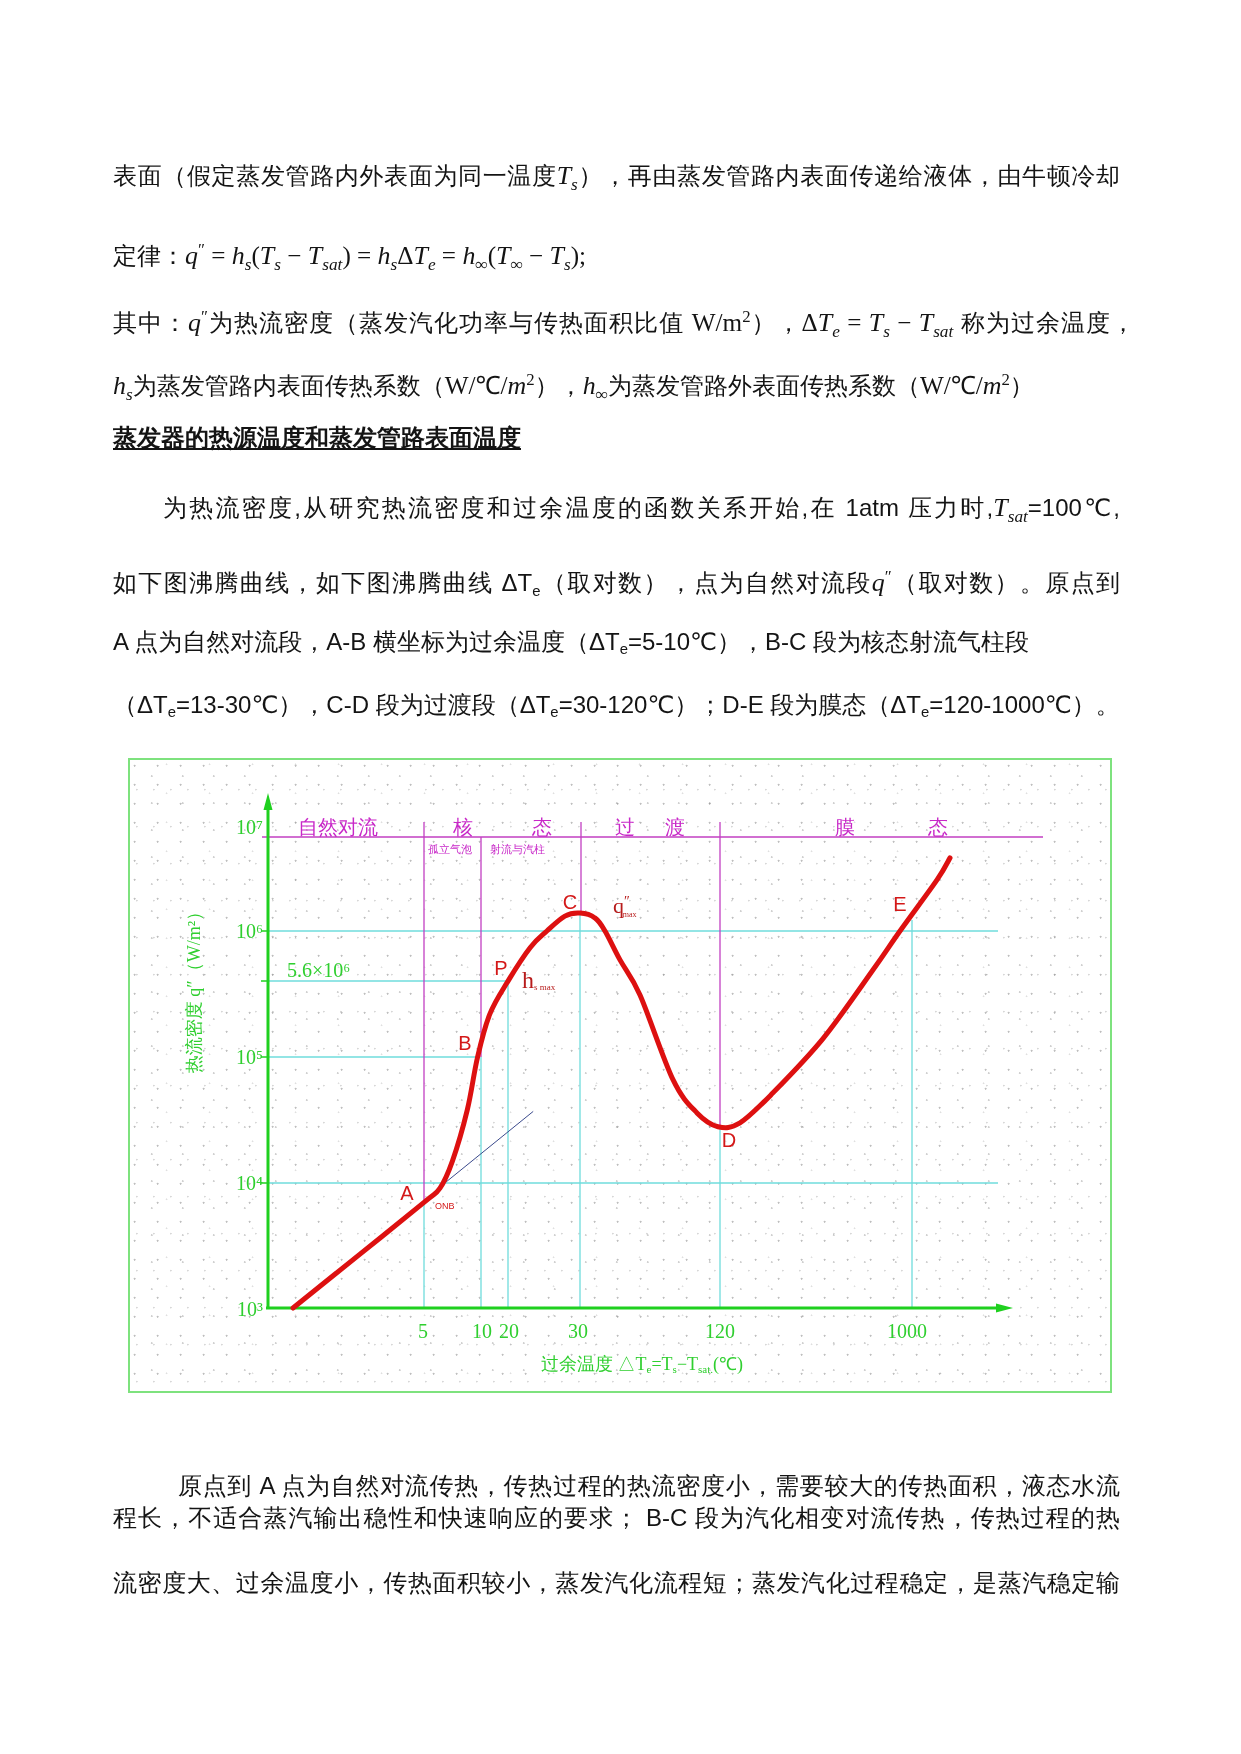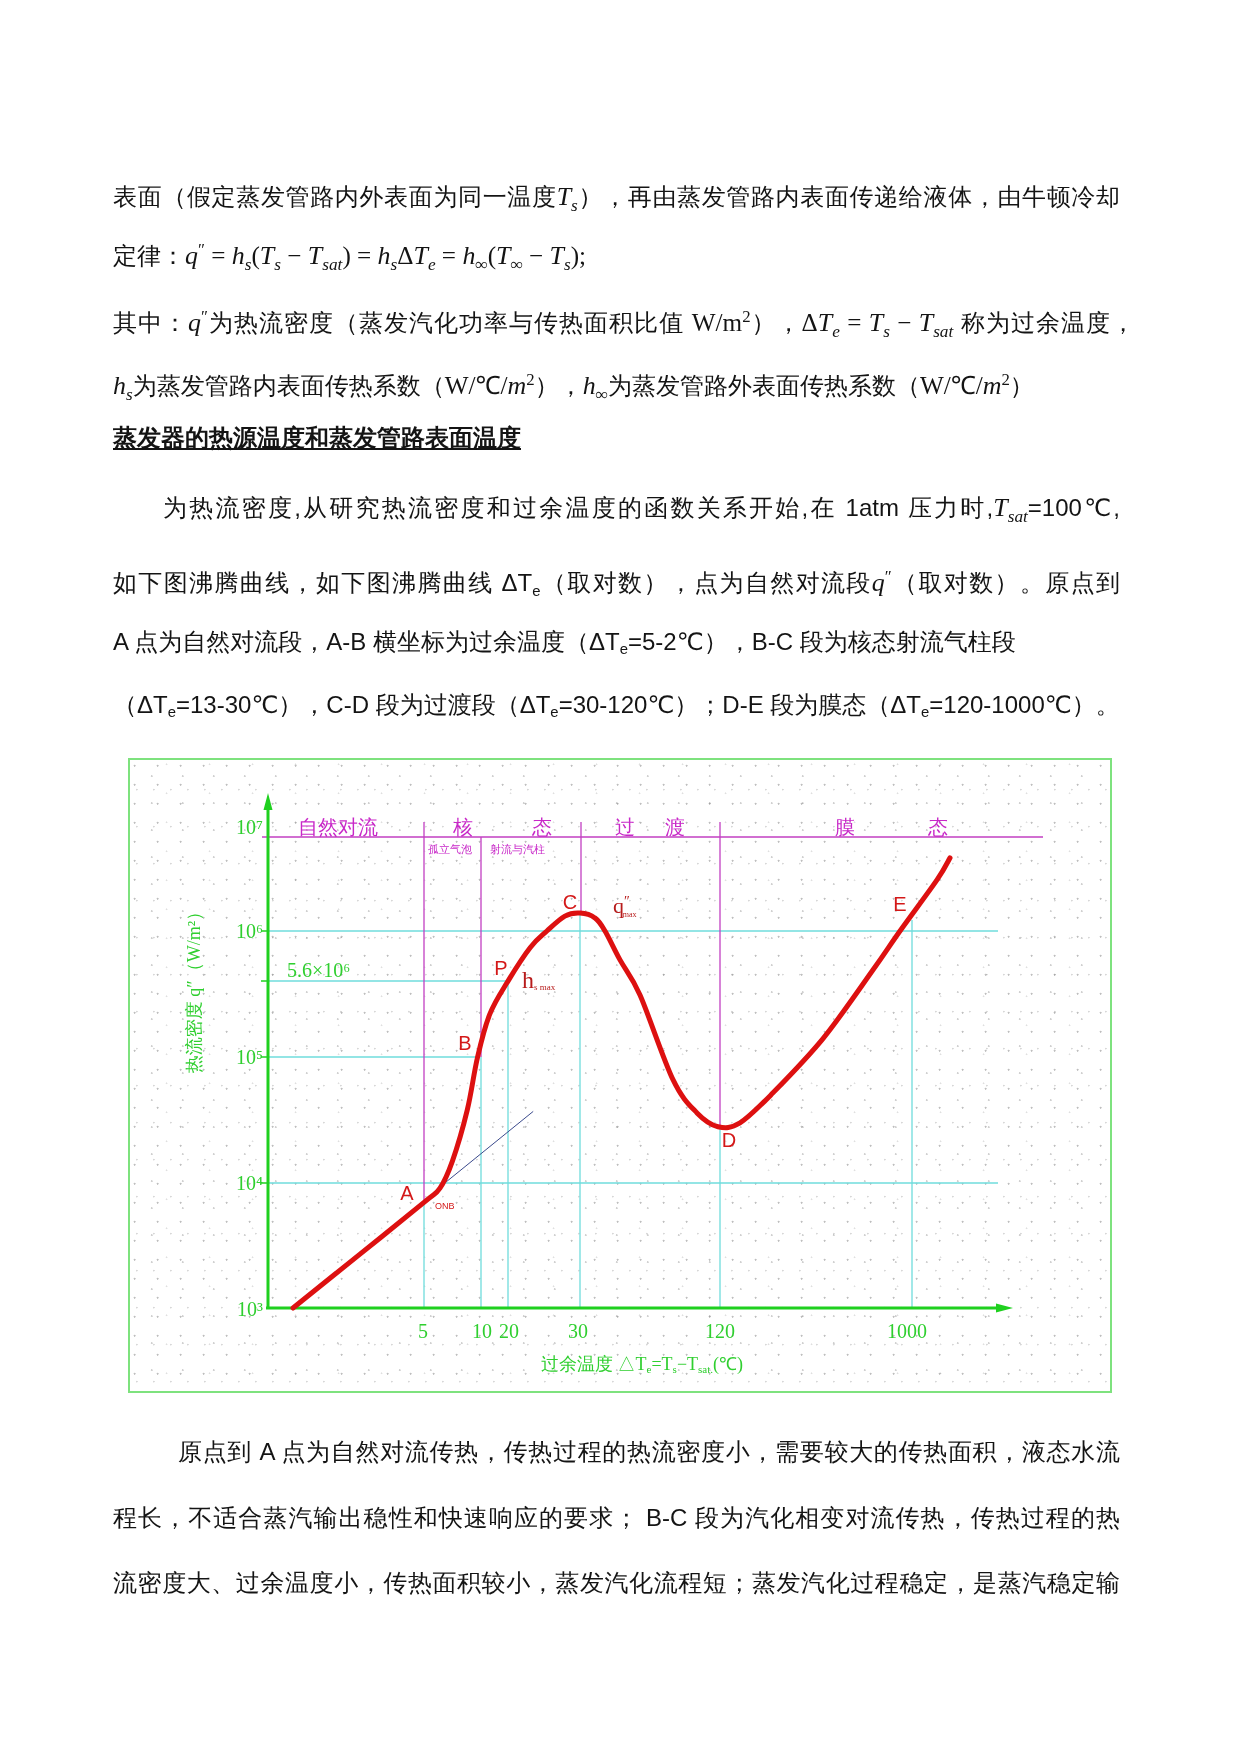--- a/index.html
+++ b/index.html
@@ -3,21 +3,21 @@
 <meta charset="utf-8">
 <style>
   html, body { margin: 0; padding: 0; background: #ffffff; }
   body { width: 1241px; height: 1754px; position: relative; overflow: hidden;
          font-family: "Liberation Sans", "DejaVu Sans", sans-serif; color: #111; }
   .line { position: absolute; left: 113px; width: 1007px; font-size: 24px; line-height: 32px;
           white-space: nowrap; color: #141414; }
   .j { text-align: justify; text-align-last: justify; text-justify: inter-character; }
   .wide { width: 1022px; }
   .indent { text-indent: 50px; }
-  .indent2 { text-indent: 65px; }
+  .indent2 { text-indent: 65px; margin-top: 34px; }
   .heading { font-weight: bold; text-decoration: underline; }
   .r-m { font-family: "Liberation Serif", serif; font-style: italic; font-size: 1.08em; }
   .r-mu { font-family: "Liberation Serif", serif; font-size: 1.05em; }
   .r-msub { font-family: "Liberation Serif", serif; font-style: italic; font-size: .72em; vertical-align: -0.32em; }
   .r-msup { font-family: "Liberation Serif", serif; font-size: .7em; vertical-align: .55em; }
   .r-sub { font-size: .62em; vertical-align: -0.3em; }
 
   .chart-frame { position: absolute; left: 128px; top: 758px; width: 980px; height: 631px;
     border: 2px solid #7ee27e;
     background:
@@ -34,28 +34,28 @@
   .g-title { fill: #2fcf2f; font-family: "Liberation Serif", serif; font-size: 18px; }
   .m-lab { fill: #c828c8; font-family: "Liberation Serif", serif; font-size: 20px; }
   .m-small { fill: #c828c8; font-family: "Liberation Serif", serif; font-size: 11px; }
   .r-lab { fill: #d41818; font-family: "Liberation Sans", sans-serif; font-size: 20px; }
   .r-small { fill: #d41818; font-family: "Liberation Sans", sans-serif; font-size: 9px; }
   .dr-lab { fill: #b81c1c; font-family: "Liberation Serif", serif; }
 </style>
 </head>
 <body>
 
-<div class="line j" style="top:181px"><span class="r-n">表面（假定蒸发管路内外表面为同一温度</span><span class="r-m">T</span><span class="r-msub">s</span><span class="r-n">），再由蒸发管路内表面传递给液体，由牛顿冷却</span></div>
+<div class="line j" style="top:160px"><span class="r-n">表面（假定蒸发管路内外表面为同一温度</span><span class="r-m">T</span><span class="r-msub">s</span><span class="r-n">），再由蒸发管路内表面传递给液体，由牛顿冷却</span></div>
 <div class="line" style="top:234px"><span class="r-n">定律：</span><span class="r-m">q</span><span class="r-msup">″</span><span class="r-mu"> = </span><span class="r-m">h</span><span class="r-msub">s</span><span class="r-mu">(</span><span class="r-m">T</span><span class="r-msub">s</span><span class="r-mu"> − </span><span class="r-m">T</span><span class="r-msub">sat</span><span class="r-mu">) = </span><span class="r-m">h</span><span class="r-msub">s</span><span class="r-mu">Δ</span><span class="r-m">T</span><span class="r-msub">e</span><span class="r-mu"> = </span><span class="r-m">h</span><span class="r-msub">∞</span><span class="r-mu">(</span><span class="r-m">T</span><span class="r-msub">∞</span><span class="r-mu"> − </span><span class="r-m">T</span><span class="r-msub">s</span><span class="r-mu">);</span></div>
 <div class="line j wide" style="top:301px"><span class="r-n">其中：</span><span class="r-m">q</span><span class="r-msup">″</span><span class="r-n">为热流密度（蒸发汽化功率与传热面积比值 </span><span class="r-mu">W/m</span><span class="r-msup">2</span><span class="r-n">），</span><span class="r-mu">Δ</span><span class="r-m">T</span><span class="r-msub">e</span><span class="r-mu"> = </span><span class="r-m">T</span><span class="r-msub">s</span><span class="r-mu"> − </span><span class="r-m">T</span><span class="r-msub">sat</span><span class="r-n"> 称为过余温度，</span></div>
 <div class="line" style="top:364px"><span class="r-m">h</span><span class="r-msub">s</span><span class="r-n">为蒸发管路内表面传热系数（</span><span class="r-mu">W/℃/</span><span class="r-m">m</span><span class="r-msup">2</span><span class="r-n">），</span><span class="r-m">h</span><span class="r-msub">∞</span><span class="r-n">为蒸发管路外表面传热系数（</span><span class="r-mu">W/℃/</span><span class="r-m">m</span><span class="r-msup">2</span><span class="r-n">）</span></div>
 <div class="line heading" style="top:422px">蒸发器的热源温度和蒸发管路表面温度</div>
 <div class="line j indent" style="top:492px"><span class="r-n">为热流密度,从研究热流密度和过余温度的函数关系开始,在 1atm 压力时,</span><span class="r-m">T</span><span class="r-msub">sat</span><span class="r-n">=100℃,</span></div>
 <div class="line j" style="top:561px"><span class="r-n">如下图沸腾曲线，如下图沸腾曲线 ΔT</span><span class="r-sub">e</span><span class="r-n">（取对数），点为自然对流段</span><span class="r-m">q</span><span class="r-msup">″</span><span class="r-n">（取对数）。原点到</span></div>
-<div class="line" style="top:626px"><span class="r-n">A 点为自然对流段，A-B 横坐标为过余温度（ΔT</span><span class="r-sub">e</span><span class="r-n">=5-2℃），B-C 段为核态射流气柱段</span></div>
+<div class="line" style="top:626px"><span class="r-n">A 点为自然对流段，A-B 横坐标为过余温度（ΔT</span><span class="r-sub">e</span><span class="r-n">=5-10℃），B-C 段为核态射流气柱段</span></div>
 <div class="line" style="top:689px"><span class="r-n">（ΔT</span><span class="r-sub">e</span><span class="r-n">=13-30℃），C-D 段为过渡段（ΔT</span><span class="r-sub">e</span><span class="r-n">=30-120℃）；D-E 段为膜态（ΔT</span><span class="r-sub">e</span><span class="r-n">=120-1000℃）。</span></div>
 
 <div class="chart-frame"></div>
 
 <svg class="chart" width="1241" height="1754" viewBox="0 0 1241 1754">
   <g class="cyan">
     <line x1="268" y1="931" x2="998" y2="931"></line>
     <line x1="268" y1="981" x2="508" y2="981"></line>
     <line x1="268" y1="1057" x2="480" y2="1057"></line>
     <line x1="268" y1="1183" x2="998" y2="1183"></line>

